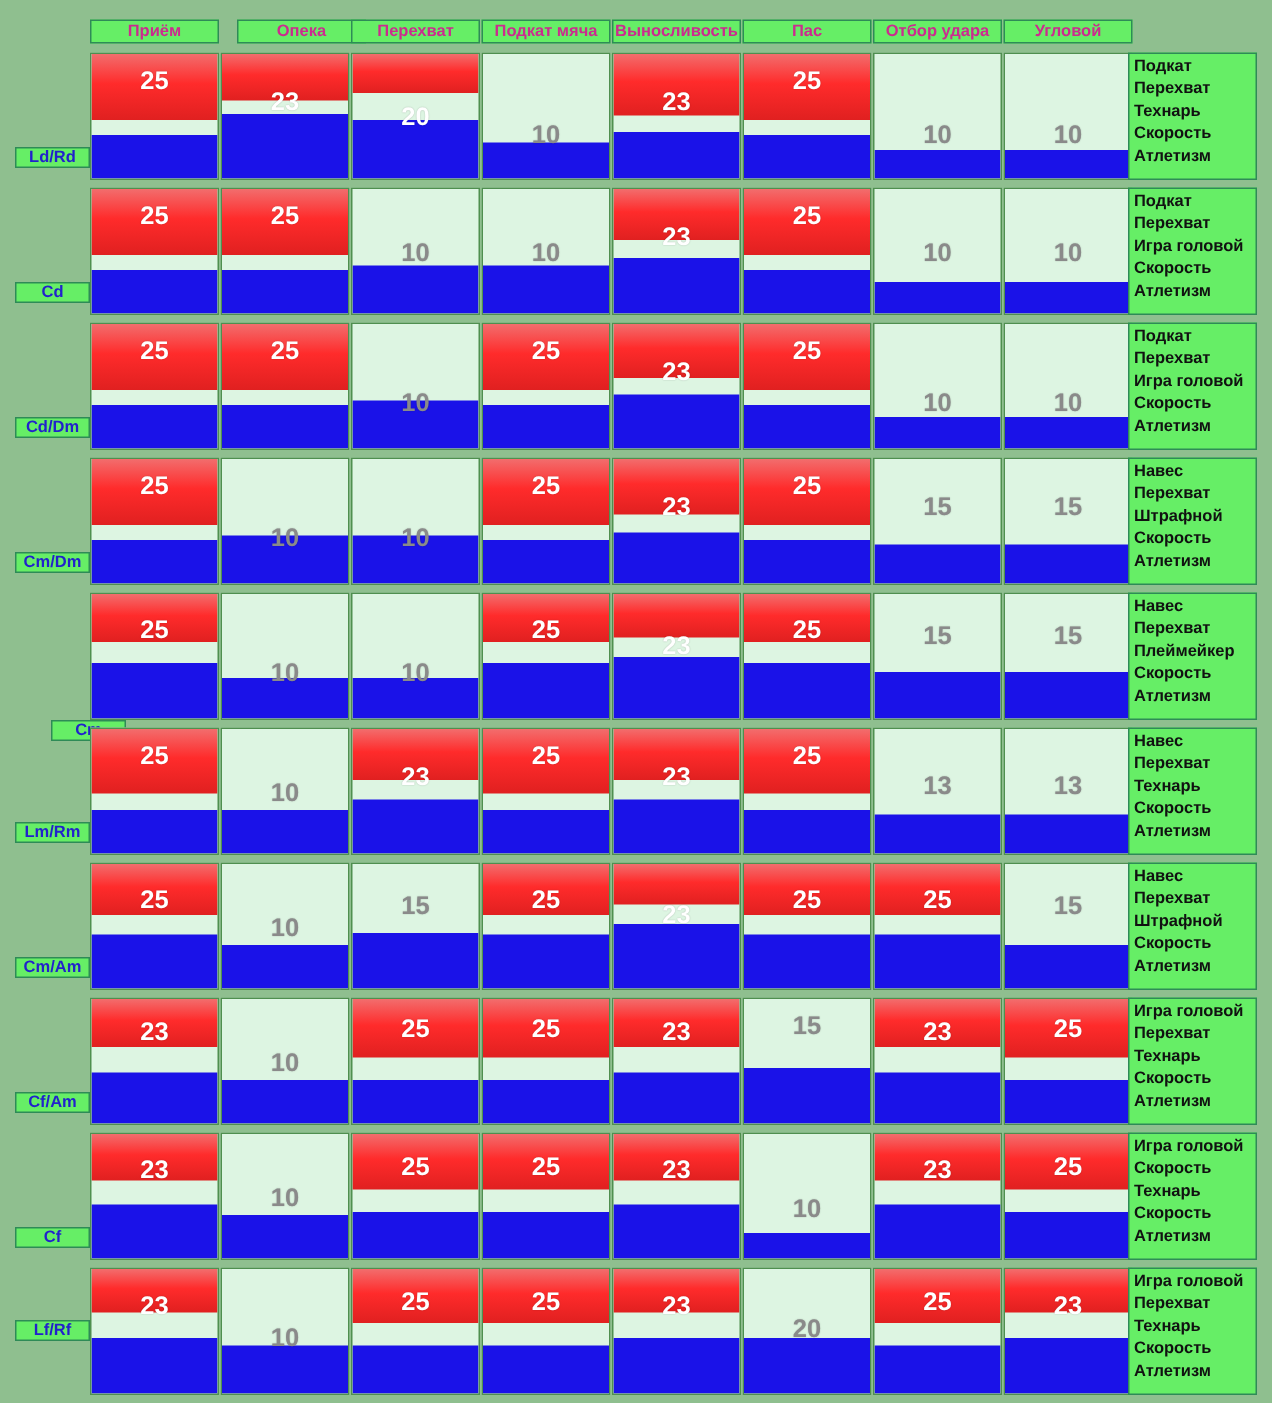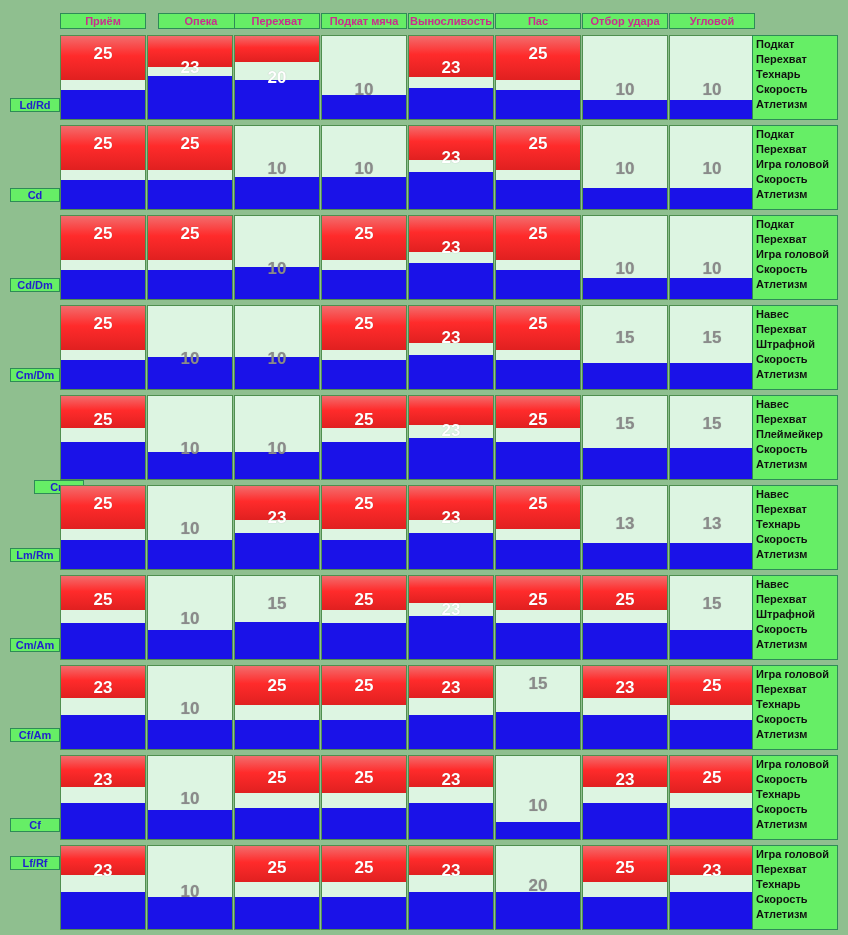--- a/index.html
+++ b/index.html
@@ -513,21 +513,21 @@
         </div>
         <div class="skills" style="left: 752px; width: 86px; top: 755px; height: 85px;">
           <div>Игра головой</div>
           <div>Скорость</div>
           <div>Технарь</div>
           <div>Скорость</div>
           <div>Атлетизм</div>
         </div>
       </div>
       <div class="row" style="top: 0px;">
-        <div class="poslabel" style="top: 856px;">Lf/Rf</div>
+        <div class="poslabel" style="top: 880px;">Lf/Rf</div>
         <div class="bar" style="left: 60px; width: 86px; top: 845px; height: 85px; position: absolute;">
           <div class="fill-red" style="height: 29px;"></div>
           <div class="fill-blue" style="height: 37px;"></div>
           <div class="val onred" style="top: 15px;">23</div>
         </div>
         <div class="bar" style="left: 147px; width: 86px; top: 845px; height: 85px; position: absolute;">
           <div class="fill-blue" style="height: 32px;"></div>
           <div class="val" style="top: 36px;">10</div>
         </div>
         <div class="bar" style="left: 234px; width: 86px; top: 845px; height: 85px; position: absolute;">

